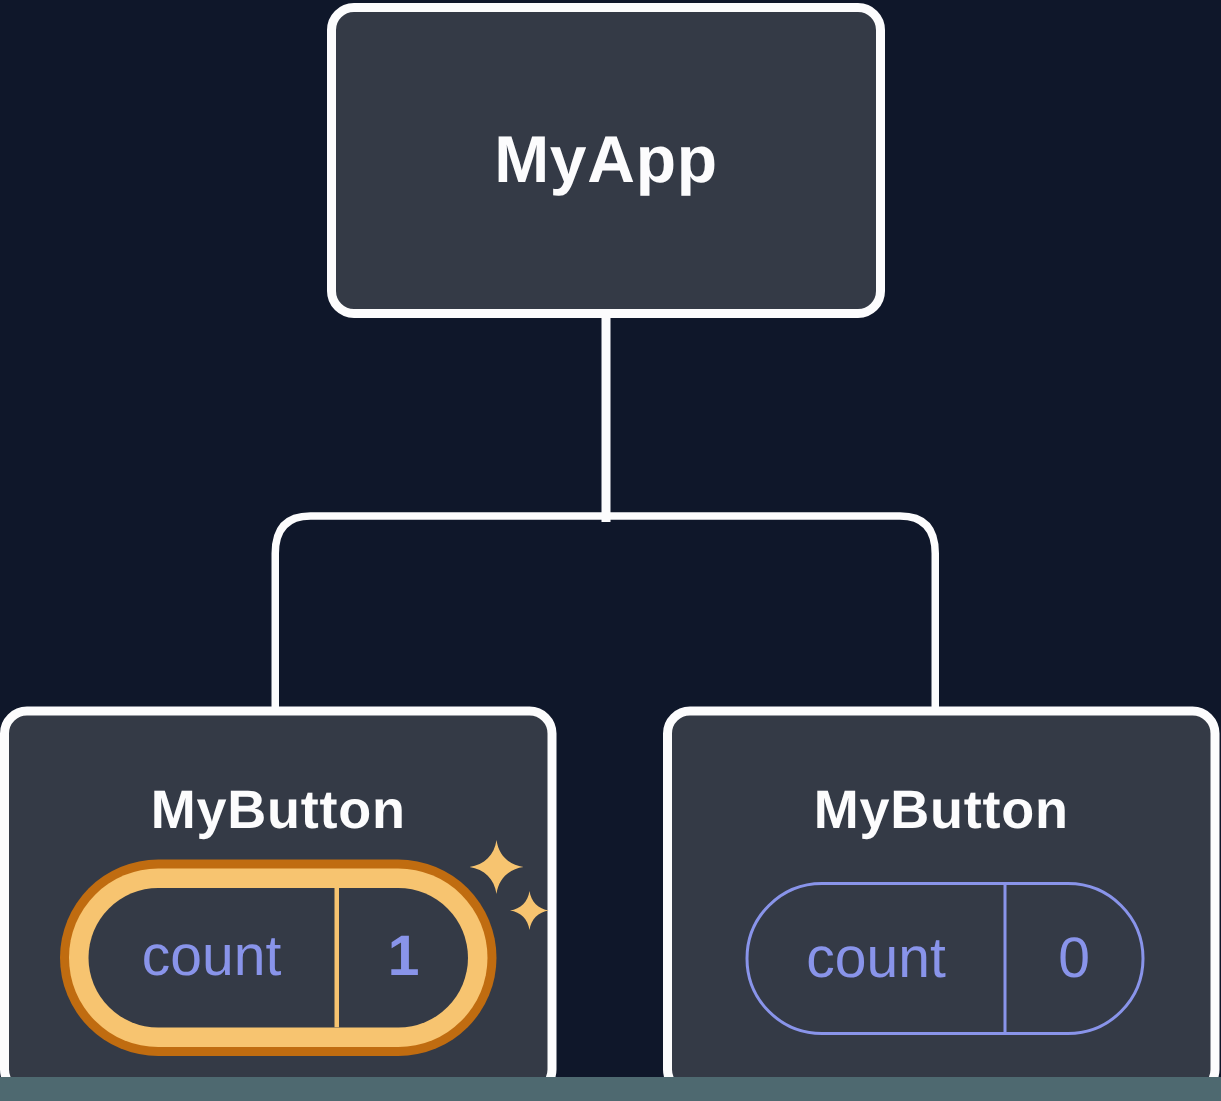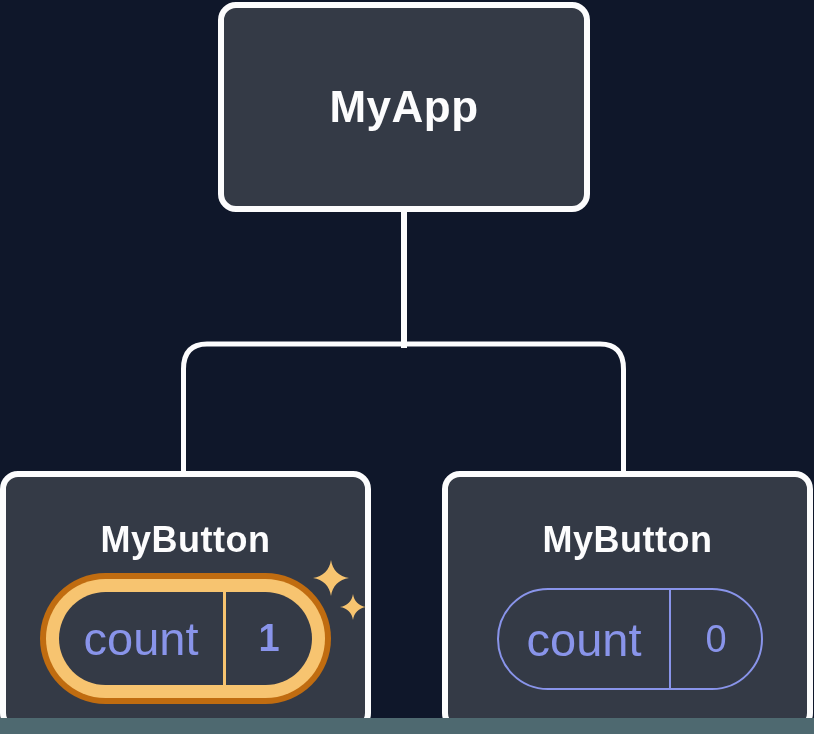--- a/index.html
+++ b/index.html
@@ -96,21 +96,21 @@
     background: #8994EA;
     flex: none;
   }
 
   .pill-key, .pill-val {
     display: flex;
     align-items: center;
     justify-content: center;
     color: #8994EA;
   }
-  .pill-key { font-size: 47px; }
+  .pill-key { font-size: 38px; }
   .pill-val { flex: 1; font-size: 38px; }
   .pill-val.bold { font-weight: 700; }
 
   .sparkle {
     position: absolute;
     pointer-events: none;
   }
   .sparkle-large { left: 313px; top: 560px; width: 36px; height: 36px; }
   .sparkle-small { left: 340px; top: 594px; width: 26px; height: 26px; }
 </style>

